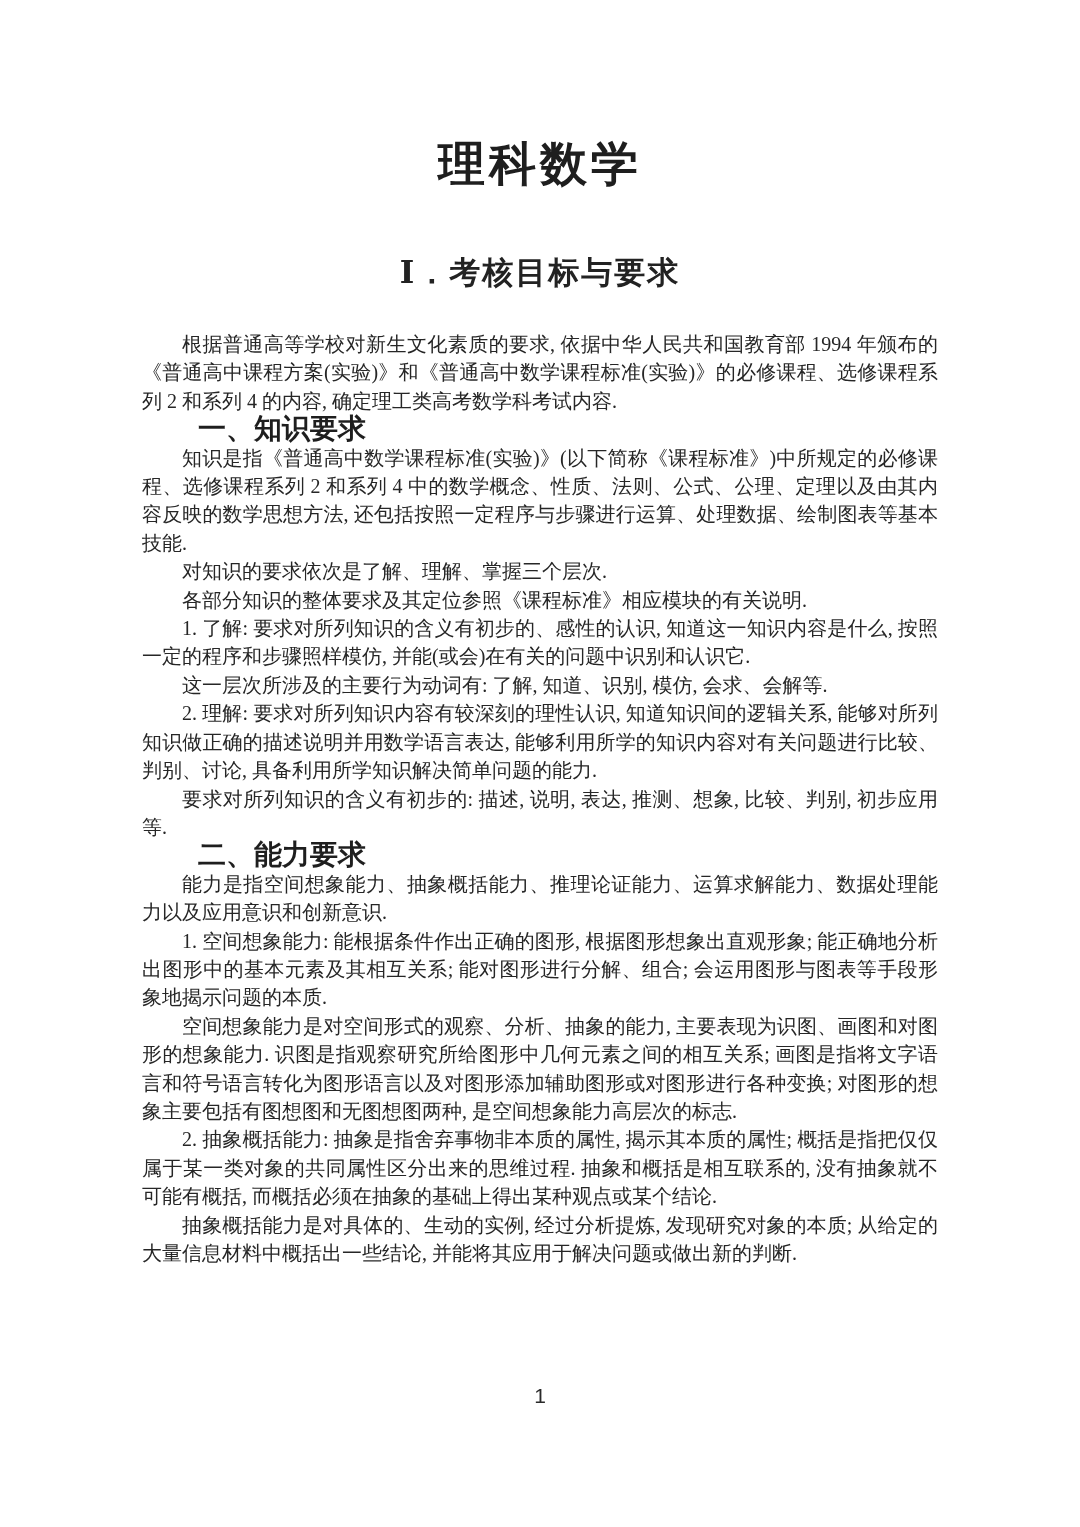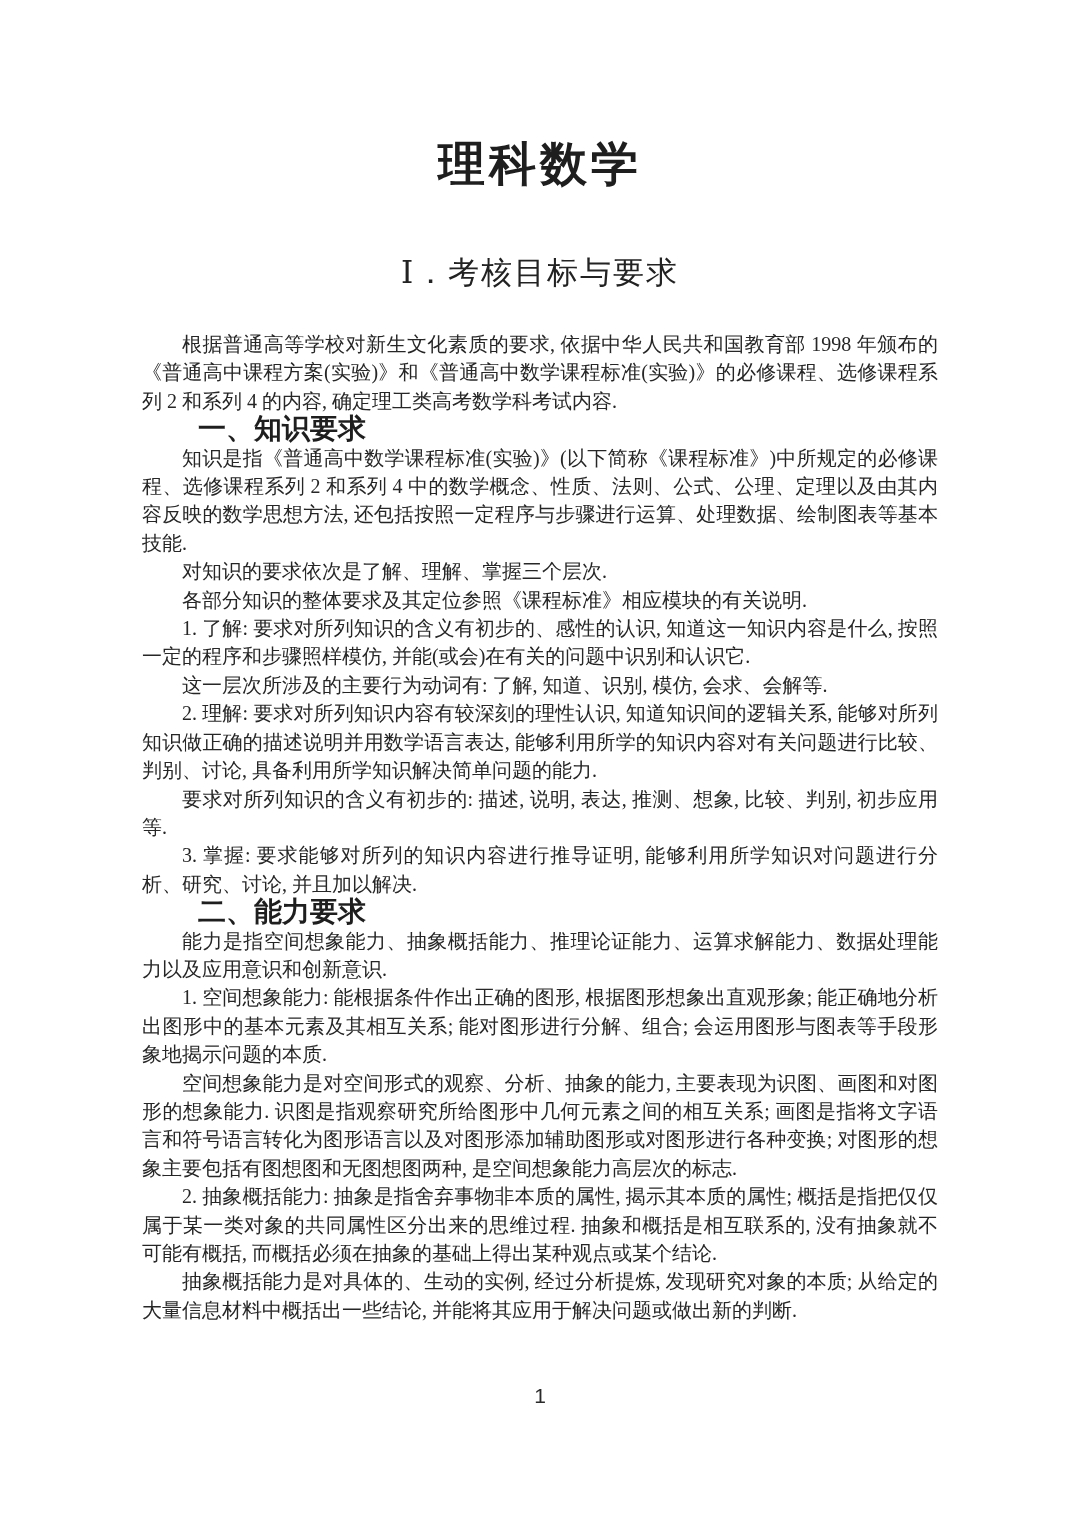--- a/index.html
+++ b/index.html
@@ -25,21 +25,21 @@
     font-size: 47px;
     font-weight: 700;
     letter-spacing: 4px;
     color: #1e1e1e;
   }
 
   .section-heading {
     margin-top: 56px;
     text-align: center;
     font-size: 31px;
-    font-weight: 400;
+    font-weight: 700;
     letter-spacing: 2px;
     color: #222222;
   }
 
   .content {
     margin: 36px 142px 0 142px;
     width: 796px;
     font-size: 20px;
     line-height: 28.4px;
     text-align: justify;
@@ -72,30 +72,29 @@
 </head>
 <body>
 
 <div class="page">
 
   <h1 class="doc-title">理科数学</h1>
 
   <h2 class="section-heading">Ⅰ．考核目标与要求</h2>
 
   <div class="content" id="paragraphs">
-      <p>根据普通高等学校对新生文化素质的要求, 依据中华人民共和国教育部 1998 年颁布的《普通高中课程方案(实验)》和《普通高中数学课程标准(实验)》的必修课程、选修课程系列 2 和系列 4 的内容, 确定理工类高考数学科考试内容.</p>
+      <p>根据普通高等学校对新生文化素质的要求, 依据中华人民共和国教育部 1994 年颁布的《普通高中课程方案(实验)》和《普通高中数学课程标准(实验)》的必修课程、选修课程系列 2 和系列 4 的内容, 确定理工类高考数学科考试内容.</p>
       <p class="subheading">一、知识要求</p>
       <p>知识是指《普通高中数学课程标准(实验)》(以下简称《课程标准》)中所规定的必修课程、选修课程系列 2 和系列 4 中的数学概念、性质、法则、公式、公理、定理以及由其内容反映的数学思想方法, 还包括按照一定程序与步骤进行运算、处理数据、绘制图表等基本技能.</p>
       <p>对知识的要求依次是了解、理解、掌握三个层次.</p>
       <p>各部分知识的整体要求及其定位参照《课程标准》相应模块的有关说明.</p>
       <p>1. 了解: 要求对所列知识的含义有初步的、感性的认识, 知道这一知识内容是什么, 按照一定的程序和步骤照样模仿, 并能(或会)在有关的问题中识别和认识它.</p>
       <p>这一层次所涉及的主要行为动词有: 了解, 知道、识别, 模仿, 会求、会解等.</p>
       <p>2. 理解: 要求对所列知识内容有较深刻的理性认识, 知道知识间的逻辑关系, 能够对所列知识做正确的描述说明并用数学语言表达, 能够利用所学的知识内容对有关问题进行比较、判别、讨论, 具备利用所学知识解决简单问题的能力.</p>
       <p>要求对所列知识的含义有初步的: 描述, 说明, 表达, 推测、想象, 比较、判别, 初步应用等.</p>
-      <p>3. 掌握: 要求能够对所列的知识内容进行推导证明, 能够利用所学知识对问题进行分析、研究、讨论, 并且加以解决.</p>
       <p class="subheading">二、能力要求</p>
       <p>能力是指空间想象能力、抽象概括能力、推理论证能力、运算求解能力、数据处理能力以及应用意识和创新意识.</p>
       <p>1. 空间想象能力: 能根据条件作出正确的图形, 根据图形想象出直观形象; 能正确地分析出图形中的基本元素及其相互关系; 能对图形进行分解、组合; 会运用图形与图表等手段形象地揭示问题的本质.</p>
       <p>空间想象能力是对空间形式的观察、分析、抽象的能力, 主要表现为识图、画图和对图形的想象能力. 识图是指观察研究所给图形中几何元素之间的相互关系; 画图是指将文字语言和符号语言转化为图形语言以及对图形添加辅助图形或对图形进行各种变换; 对图形的想象主要包括有图想图和无图想图两种, 是空间想象能力高层次的标志.</p>
       <p>2. 抽象概括能力: 抽象是指舍弃事物非本质的属性, 揭示其本质的属性; 概括是指把仅仅属于某一类对象的共同属性区分出来的思维过程. 抽象和概括是相互联系的, 没有抽象就不可能有概括, 而概括必须在抽象的基础上得出某种观点或某个结论.</p>
       <p>抽象概括能力是对具体的、生动的实例, 经过分析提炼, 发现研究对象的本质; 从给定的大量信息材料中概括出一些结论, 并能将其应用于解决问题或做出新的判断.</p>
     </div>
 
   <div class="page-number">1</div>
 

